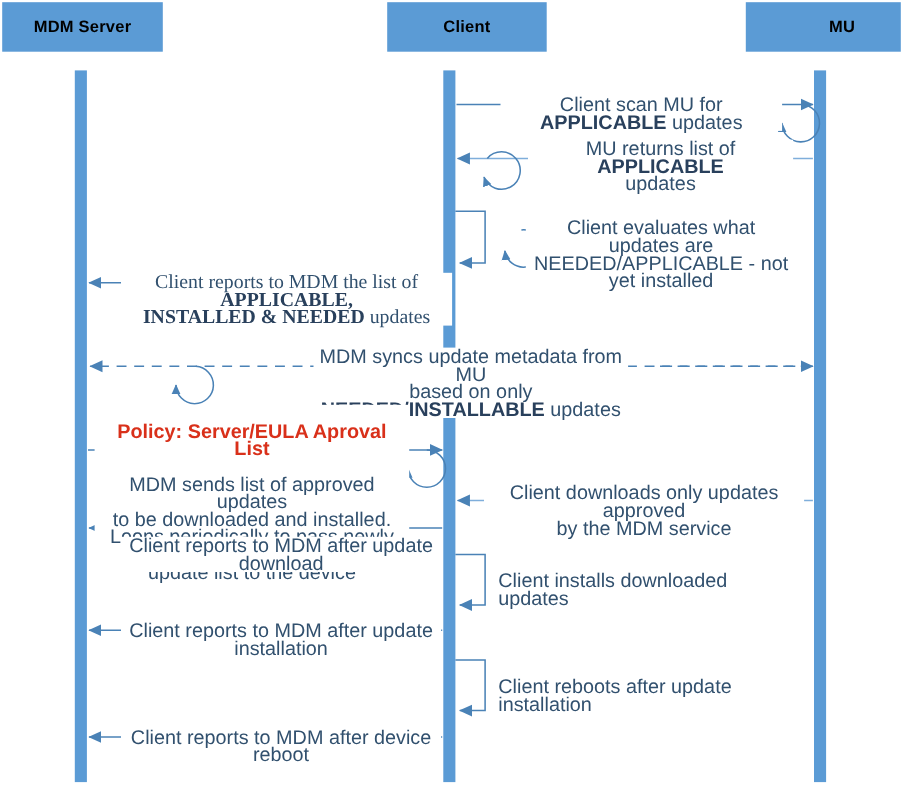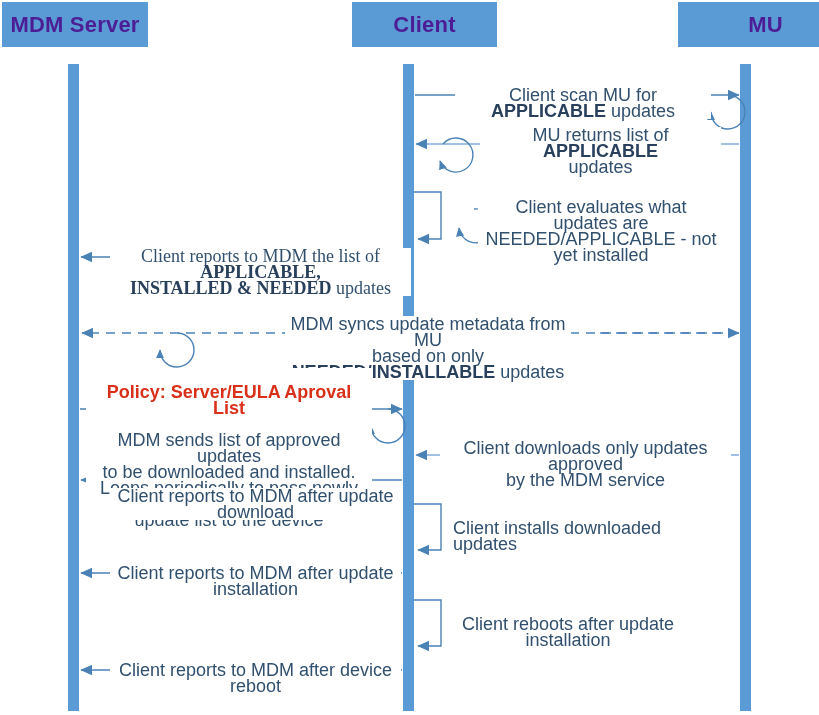--- a/index.html
+++ b/index.html
@@ -15,22 +15,22 @@
     position: relative;
     width: 819px;
     height: 715px;
     background: #ffffff;
     overflow: hidden;
   }
   
   .participant-box {
     position: absolute;
     background: #5B9BD5;
-    color: #4c1d95;
-    font-size: 22px;
+    color: #000000;
+    font-size: 15px;
     font-weight: bold;
     display: flex;
     align-items: center;
     justify-content: center;
     letter-spacing: 0.2px;
   }
   
   .lifeline {
     position: absolute;
     background: #5B9BD5;
@@ -179,17 +179,17 @@
 
   <div class="msg-label" style="left:440px; top:440px; width:285px;"><span>Client downloads only updates approved
 by the MDM service</span></div>
 
   <div class="msg-label" style="left:110px; top:472px; width:285px;margin-top:16px;"><span>Client reports to MDM after update download</span></div>
 
   <div class="msg-label" style="left:450px; top:520px; width:220px; text-align:left;"><span>Client installs downloaded updates</span></div>
 
   <div class="msg-label" style="left:110px; top:565px; width:285px;"><span>Client reports to MDM after update installation</span></div>
 
-  <div class="msg-label" style="left:450px; top:616px; width:230px; text-align:center;"><span>Client reboots after update installation</span></div>
+  <div class="msg-label" style="left:450px; top:616px; width:230px; text-align:left;"><span>Client reboots after update installation</span></div>
 
   <div class="msg-label" style="left:110px; top:662px; width:285px;"><span>Client reports to MDM after device reboot</span></div>
 
 </div>
 
 </body></html>

